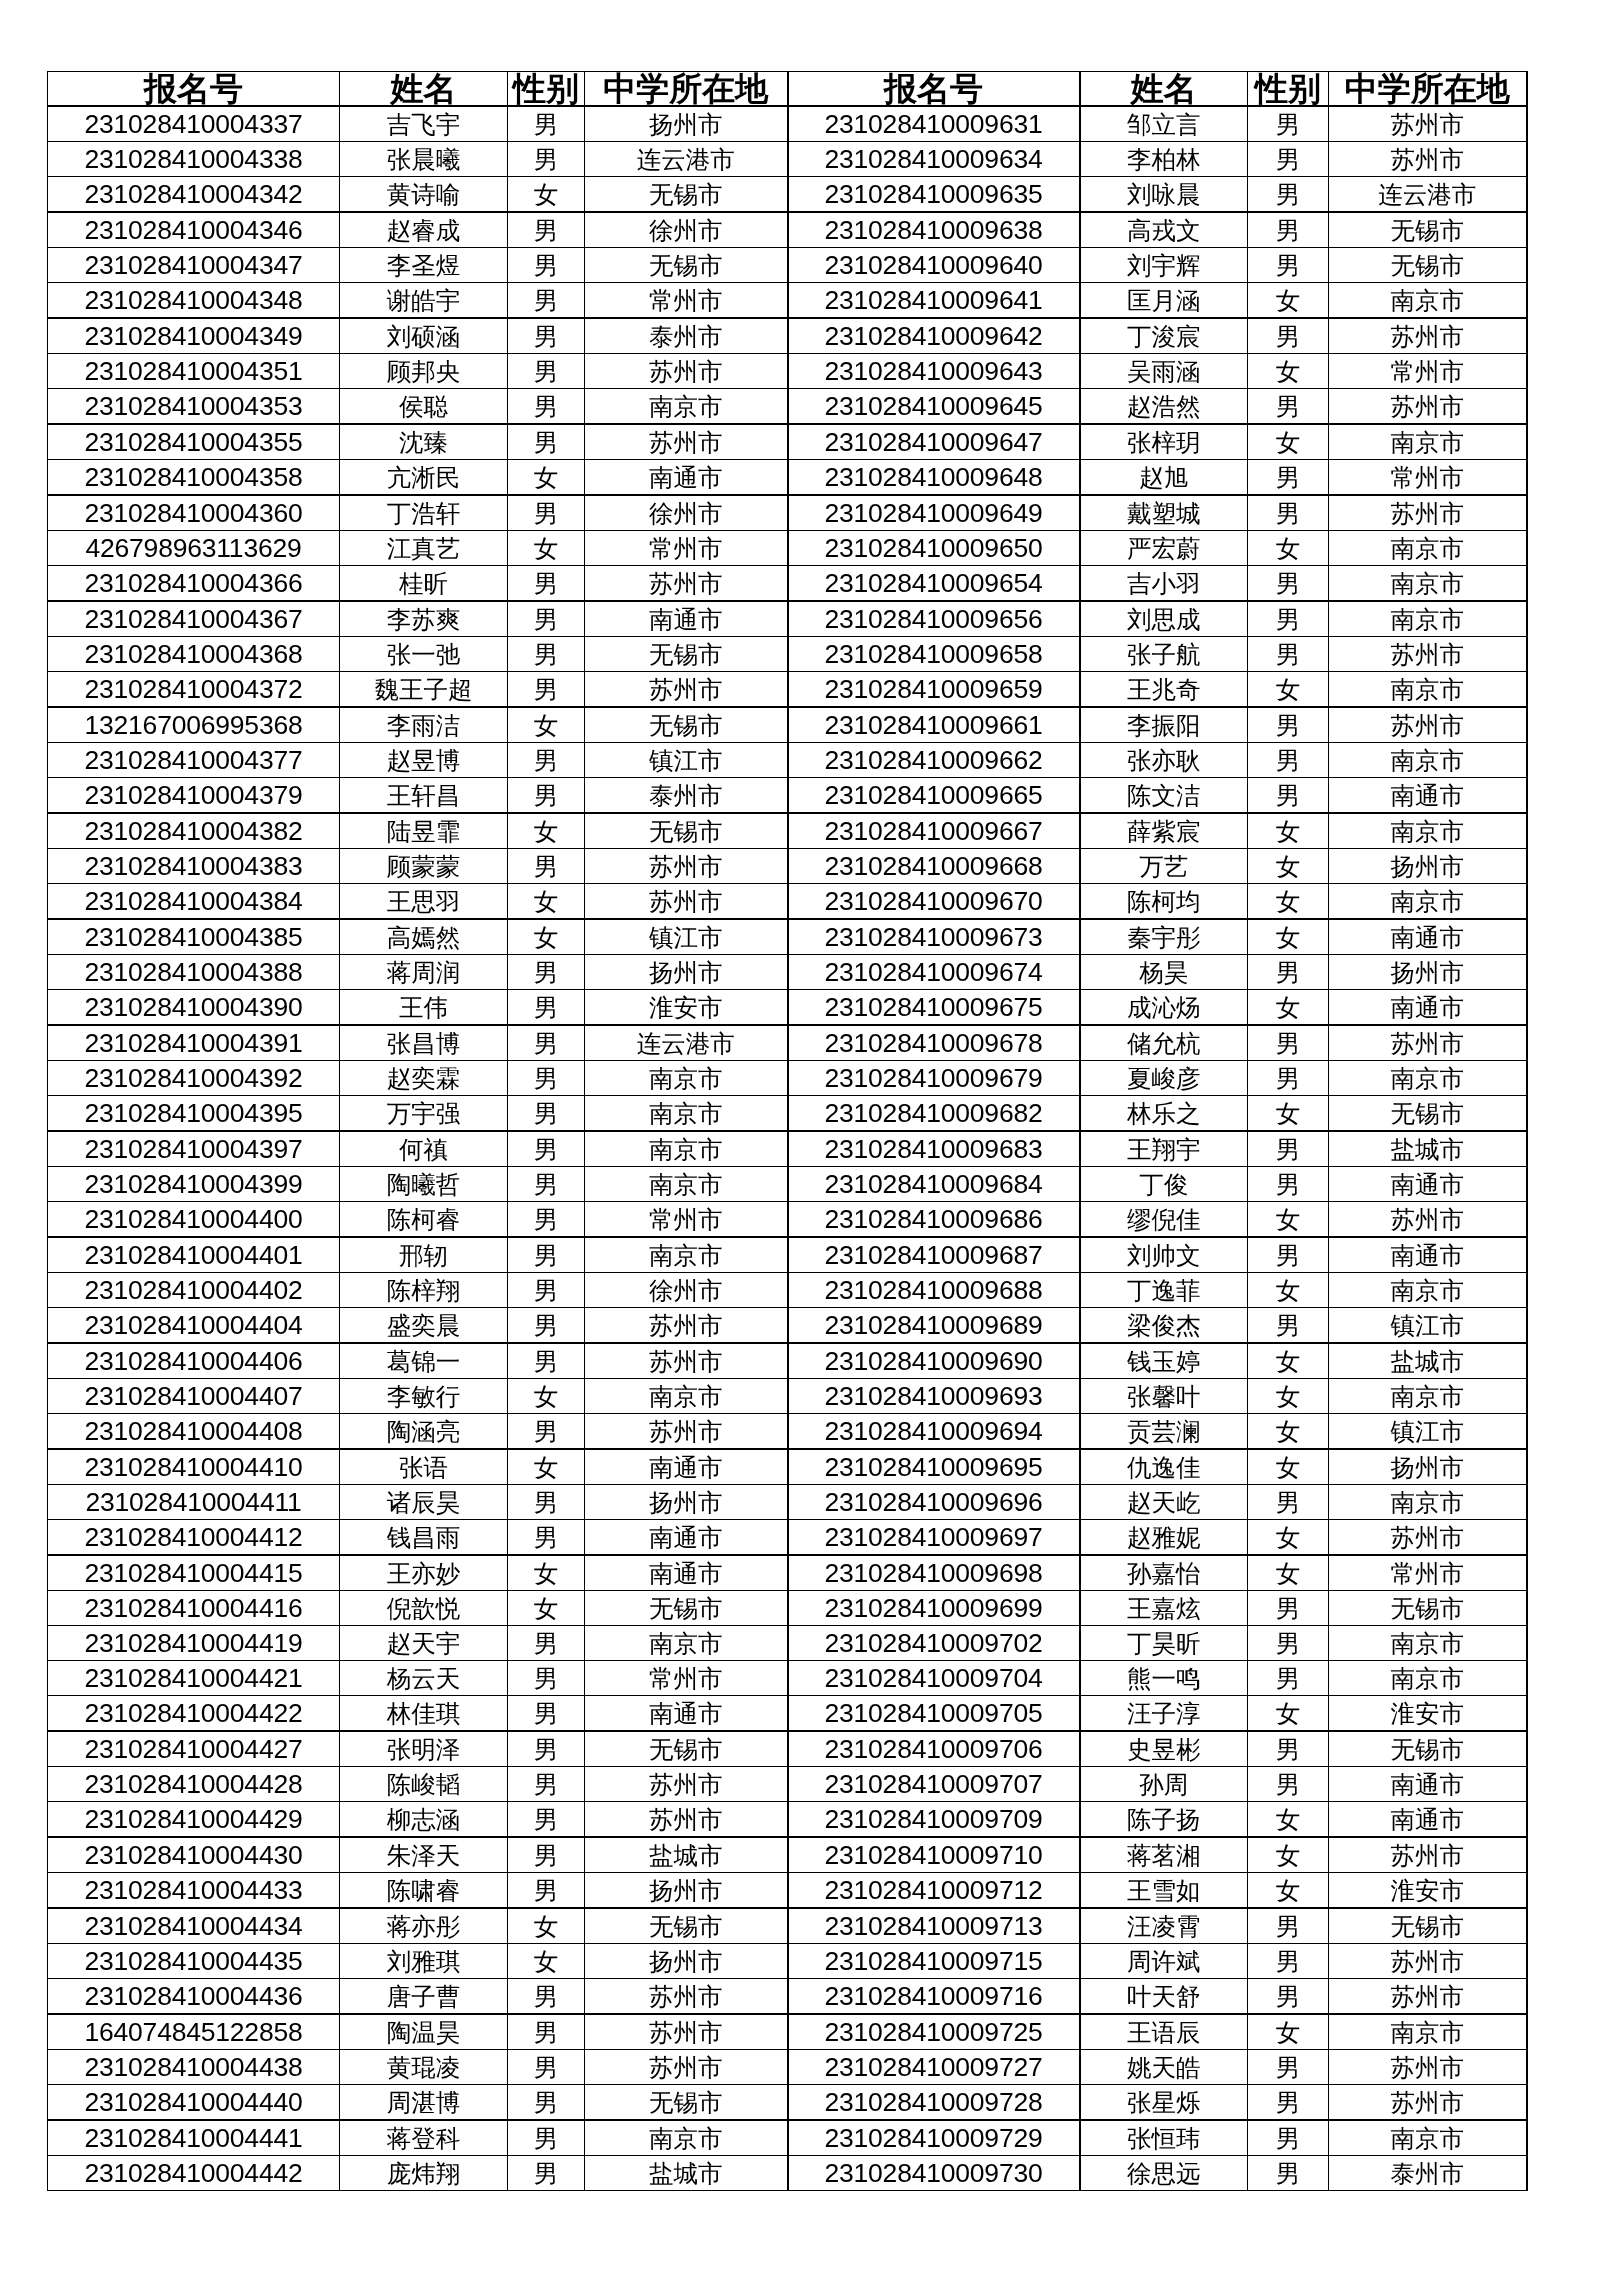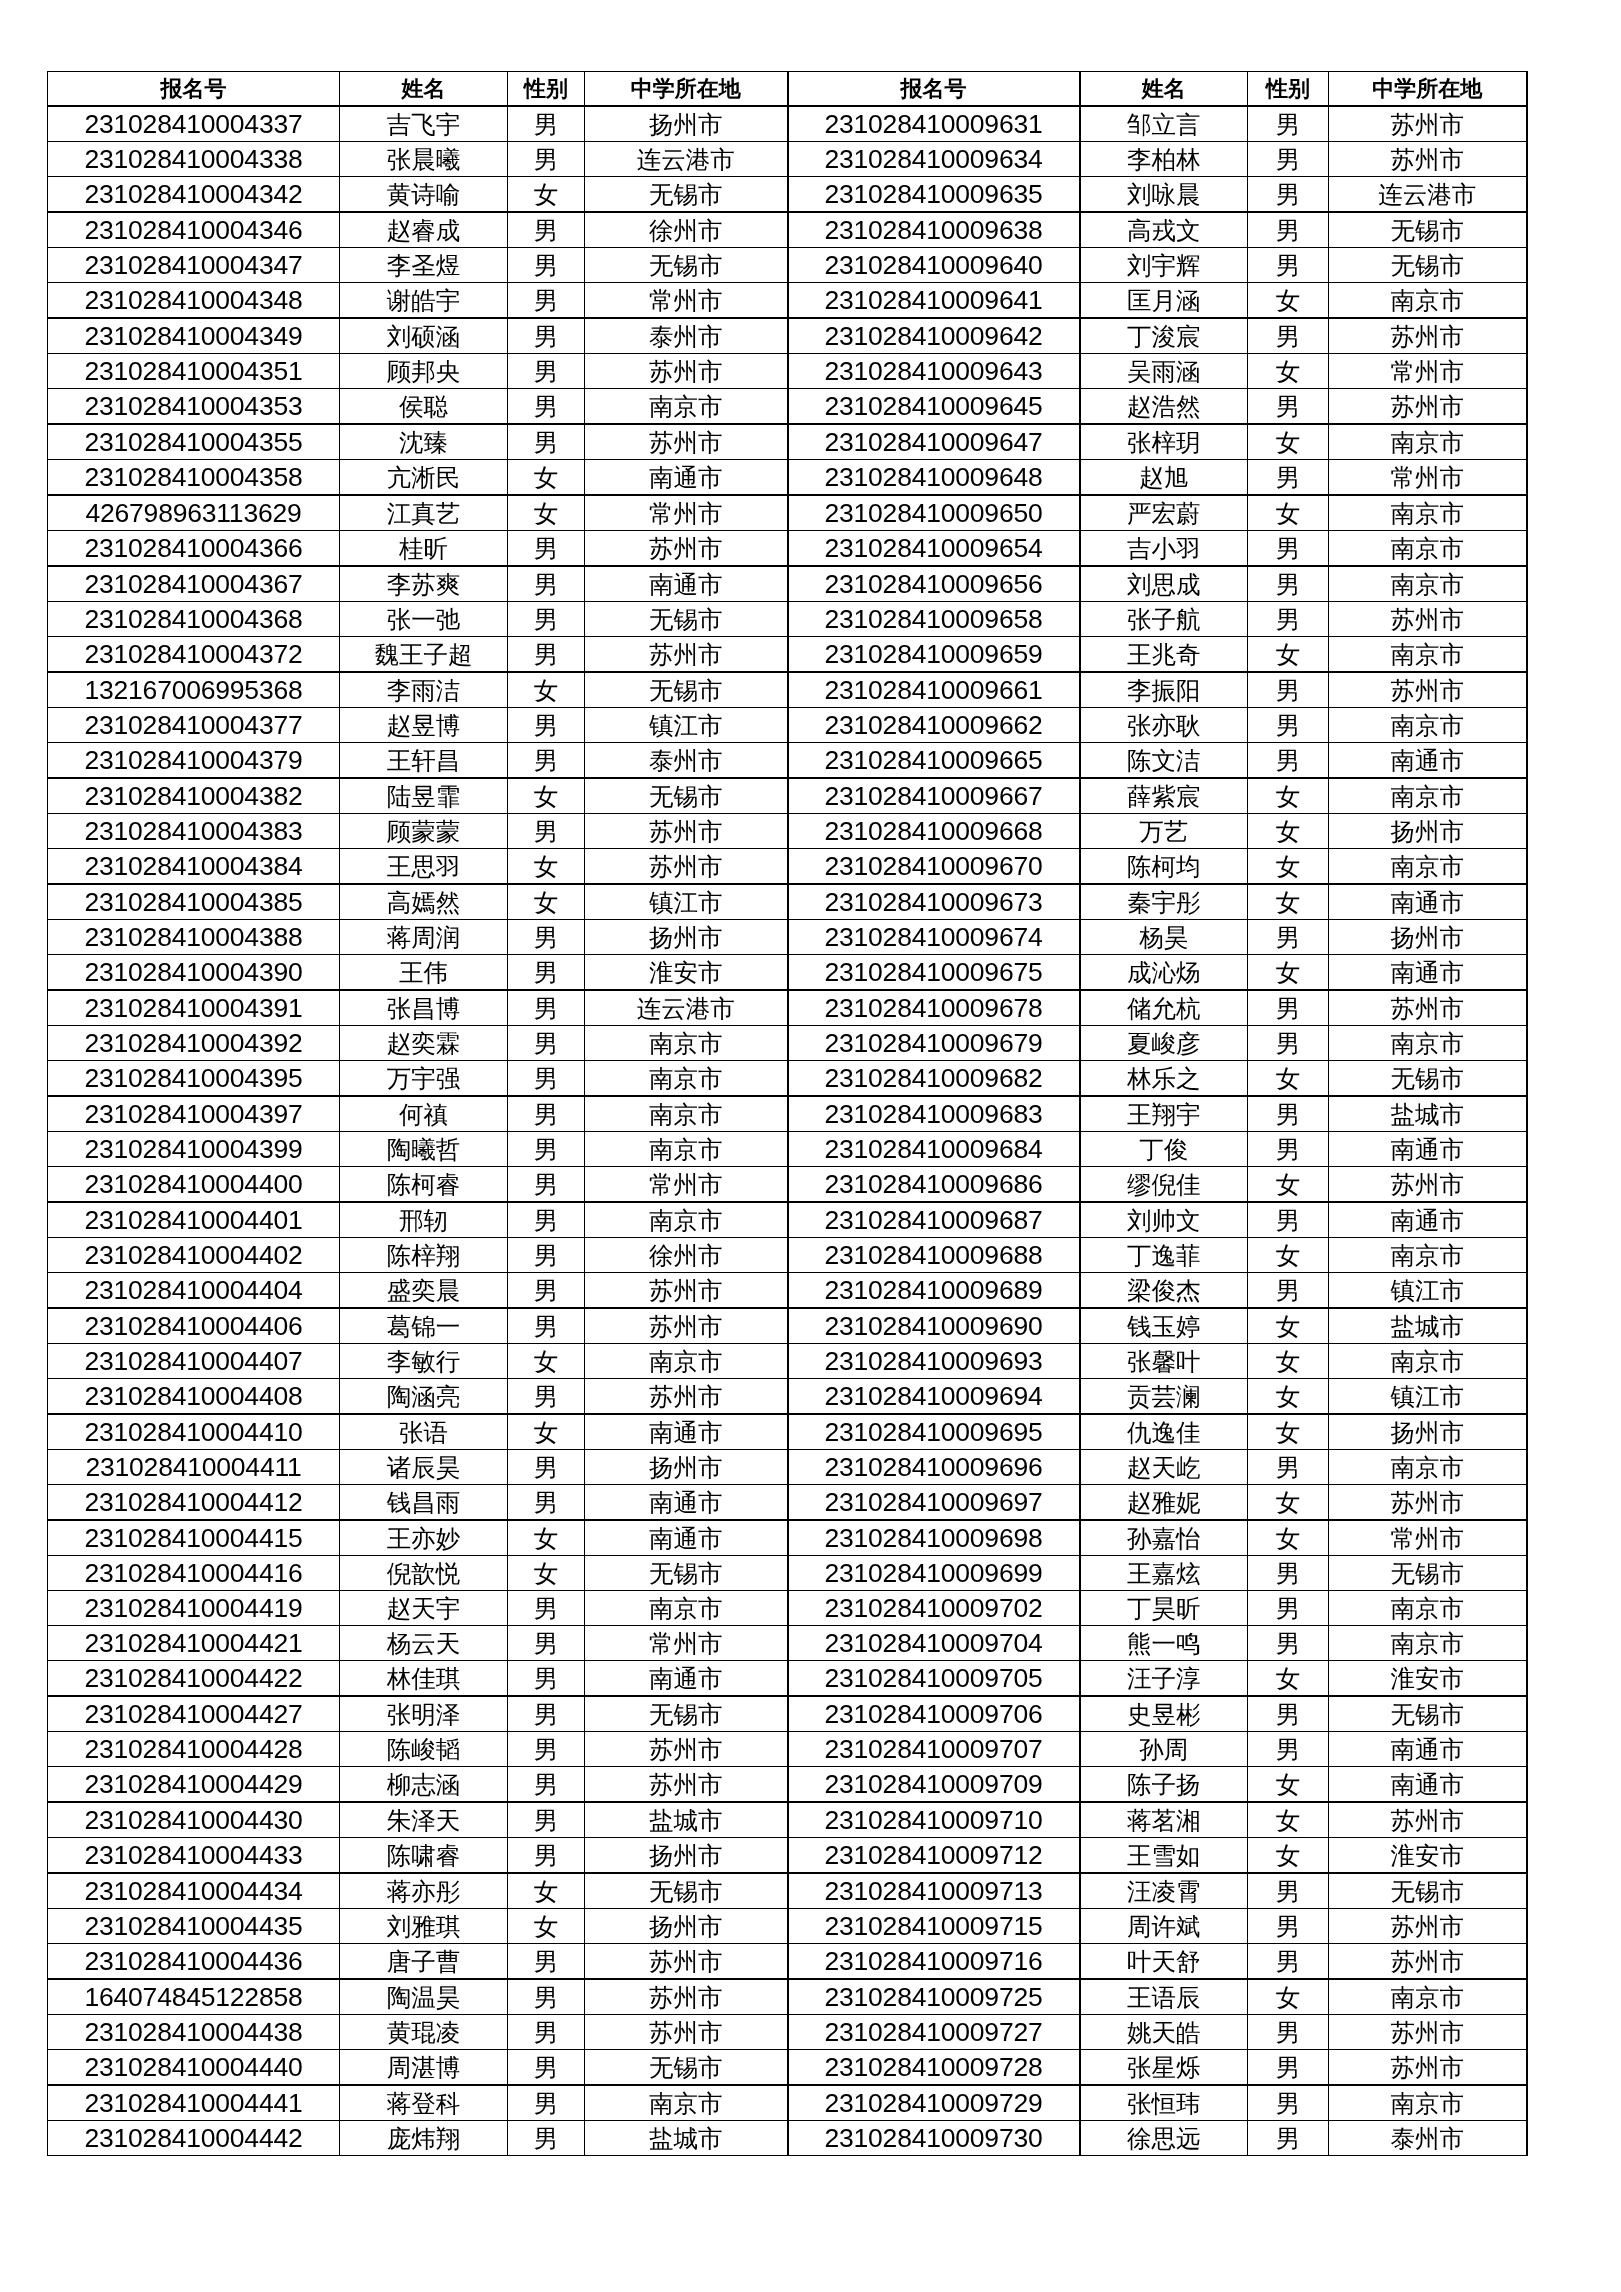--- a/index.html
+++ b/index.html
@@ -13,21 +13,21 @@
     .sheet col.c-id { width: 292px; }
     .sheet col.c-name { width: 168px; }
     .sheet col.c-gender-l { width: 77px; }
     .sheet col.c-city-l { width: 203px; }
     .sheet col.c-gender-r { width: 81px; }
     .sheet col.c-city-r { width: 198px; }
     .sheet th, .sheet td {
       border: 1px solid #000; padding: 0; text-align: center; white-space: nowrap; overflow: hidden;
     }
     .sheet th {
-      height: 33px; font-size: 22px; font-weight: bold; line-height: 33px;
+      height: 33px; font-size: 33px; font-weight: bold; line-height: 33px;
     }
     .sheet td {
       height: 34px; font-size: 24.5px; line-height: 33px; font-weight: normal;
     }
     .sheet td.id { font-family: "Liberation Sans", "DejaVu Sans", sans-serif; font-size: 26.5px; letter-spacing: -0.2px; }
     .sheet thead tr th { border-bottom: 2.9px solid #000; }
     .sheet tr.group-end td { border-bottom: 2.9px solid #000; }
     .sheet .split-left { border-right: 2px solid #000; }
     .sheet .thick-right { border-right: 2px solid #000; }
     .sheet .outer-right { border-right: 2px solid #000; }
@@ -163,20 +163,30 @@
         <td class="id">231028410004358</td>
         <td>亢淅民</td>
         <td>女</td>
         <td class="split-left">南通市</td>
         <td class="id thick-right">231028410009648</td>
         <td>赵旭</td>
         <td>男</td>
         <td class="outer-right">常州市</td>
       </tr>
       <tr>
+        <td class="id">231028410004360</td>
+        <td>丁浩轩</td>
+        <td>男</td>
+        <td class="split-left">徐州市</td>
+        <td class="id thick-right">231028410009649</td>
+        <td>戴塑城</td>
+        <td>男</td>
+        <td class="outer-right">苏州市</td>
+      </tr>
+      <tr>
         <td class="id">426798963113629</td>
         <td>江真艺</td>
         <td>女</td>
         <td class="split-left">常州市</td>
         <td class="id thick-right">231028410009650</td>
         <td>严宏蔚</td>
         <td>女</td>
         <td class="outer-right">南京市</td>
       </tr>
       <tr class="group-end">

